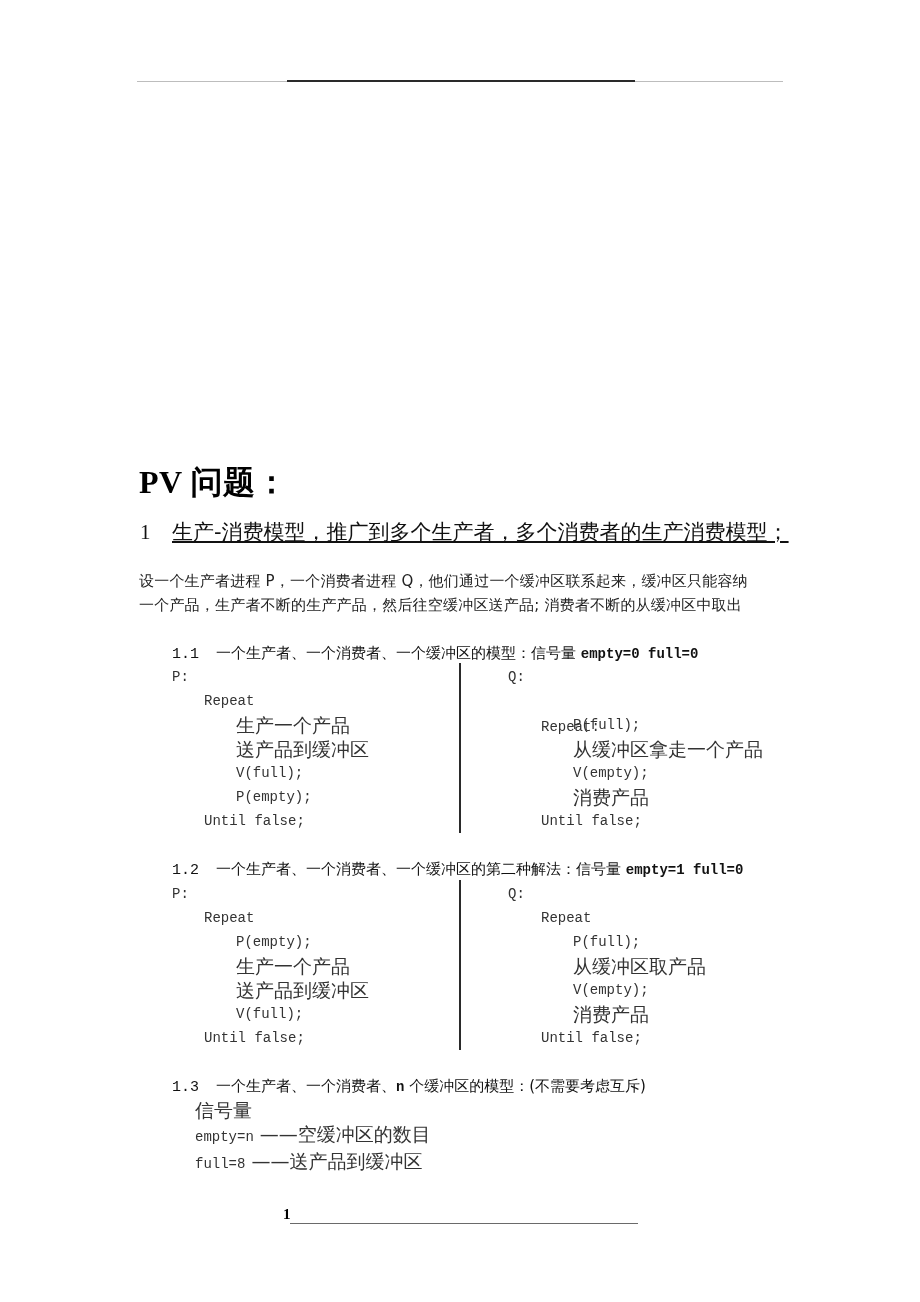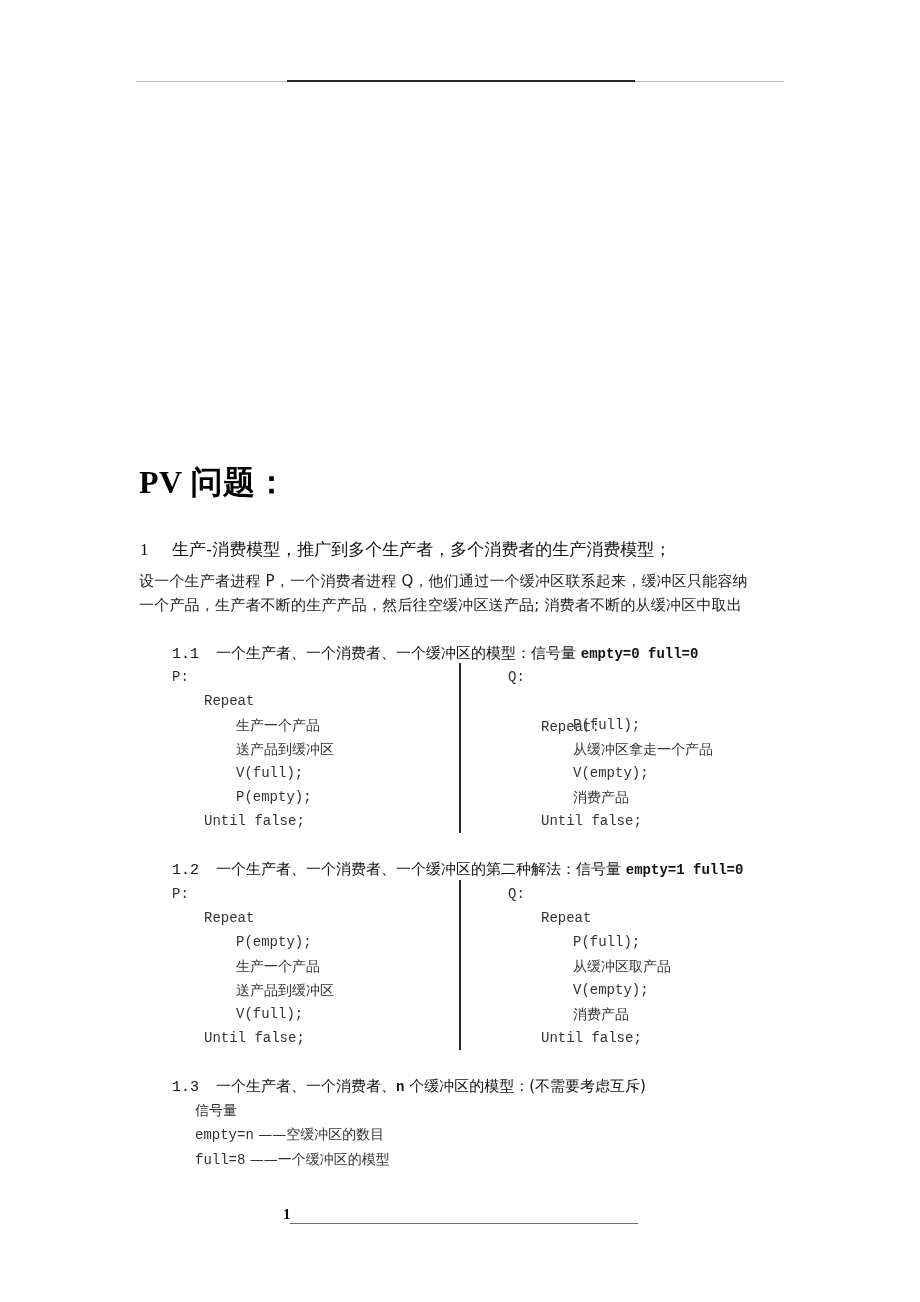--- a/index.html
+++ b/index.html
@@ -2,30 +2,30 @@
 <html><head>
   <meta charset="utf-8">
   <style>
     html, body { margin: 0; padding: 0; background: #ffffff; }
     body { width: 920px; height: 1302px; position: relative; overflow: hidden;
       font-family: "DejaVu Sans", "Liberation Sans", sans-serif; color: #111; }
     .hdr-line-light { position: absolute; left: 137px; top: 81px; width: 646px; height: 1px; background: #bdbdbd; }
     .hdr-line-dark { position: absolute; left: 287px; top: 80px; width: 348px; height: 2px; background: #2a2a2a; }
     .title { position: absolute; left: 139px; top: 460px; font-family: "Liberation Serif", "DejaVu Serif", serif;
       font-weight: bold; font-size: 32px; line-height: 44px; color: #000; letter-spacing: 0.5px; }
-    .h1 { position: absolute; left: 140px; top: 536px; font-size: 17px; line-height: 26px; color: #111; }
+    .h1 { position: absolute; left: 140px; top: 519px; font-size: 21px; line-height: 26px; color: #111; text-decoration: underline; }
     .h1 .num { display: inline-block; width: 32px; font-family: "Liberation Serif", serif; }
     .para { position: absolute; left: 139px; top: 570px; width: 646px; font-size: 15px; line-height: 23.5px; color: #222;
       letter-spacing: 0.2px; }
     .sec-head { position: absolute; left: 172px; font-size: 15px; line-height: 22px; color: #111; }
     .sec-head .num { font-family: "Liberation Mono", monospace; display: inline-block; width: 44px; }
     .sec-head .mono { font-family: "Liberation Mono", monospace; font-size: 14px; font-weight: bold; }
     .code { position: absolute; font-family: "Liberation Mono", "DejaVu Sans Mono", monospace; font-size: 14px; color: #333; }
     .code .ln { position: absolute; white-space: nowrap; line-height: 24px; }
-    .cn { font-family: "DejaVu Sans", sans-serif; font-size: 14px; }
+    .cn { font-family: "DejaVu Sans", sans-serif; font-size: 19px; }
     .divider { position: absolute; left: 459px; width: 2px; background: #2a2a2a; }
     .sem-block { position: absolute; left: 195px; top: 1098px; font-size: 14px; color: #333; }
     .sem-block .ln { line-height: 24px; white-space: nowrap; }
     .mono { font-family: "Liberation Mono", "DejaVu Sans Mono", monospace; }
     .footer-num { position: absolute; left: 283px; top: 1206px; font-family: "Liberation Serif", serif; font-weight: bold; font-size: 15px; color: #000; }
     .footer-line { position: absolute; left: 290px; top: 1223px; width: 348px; height: 1px; background: #6a6a6a; }
   </style>
 </head>
 <body>
 
@@ -97,17 +97,17 @@
   <div class="ln" style="left:33px; top:144px;">Until false;</div>
 </div>
 
 <div class="sec-head" style="top:1075px;">
   <span class="num">1.3</span><span>一个生产者、一个消费者、</span><span class="mono">n</span><span> 个缓冲区的模型：(不需要考虑互斥)</span>
 </div>
 
 <div class="sem-block">
   <div class="ln cn">信号量</div>
   <div class="ln"><span class="mono">empty=n</span><span class="cn"> ——空缓冲区的数目</span></div>
-  <div class="ln"><span class="mono">full=8</span><span class="cn"> ——一个缓冲区的模型</span></div>
+  <div class="ln"><span class="mono">full=8</span><span class="cn"> ——送产品到缓冲区</span></div>
 </div>
 
 <div class="footer-num">1</div>
 <div class="footer-line"></div>
 
 </body></html>

